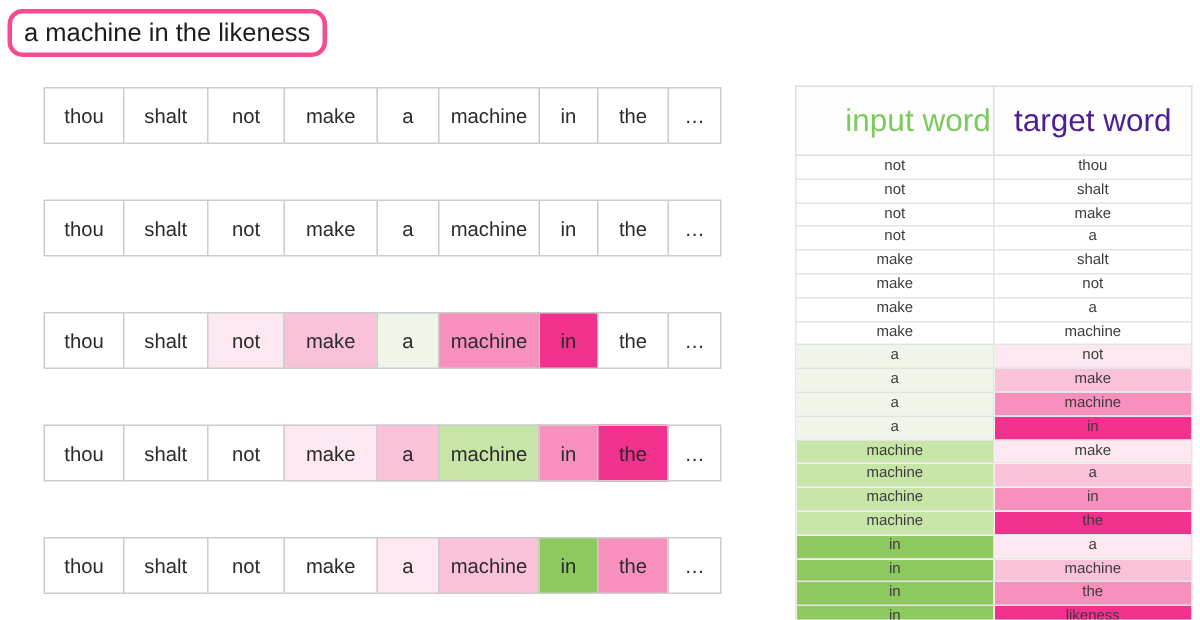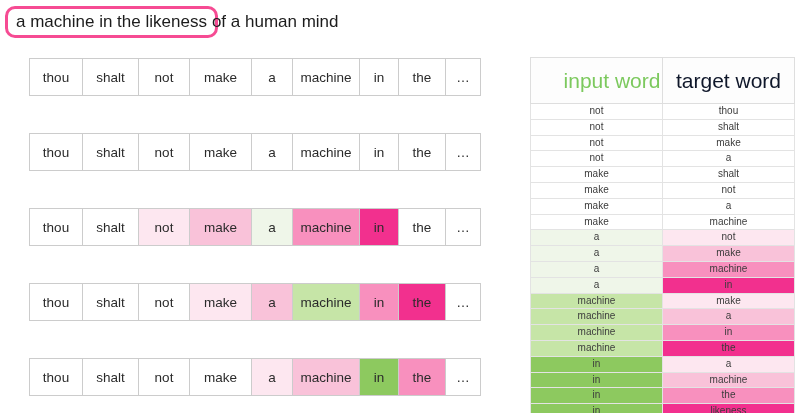--- a/index.html
+++ b/index.html
@@ -55,21 +55,20 @@
     overflow: hidden; white-space: nowrap;
   }
 </style>
 </head>
 <body>
 
 <div class="title">
   <span class="window-box" style="border-color: rgb(246, 75, 147);">
     <span>a machine in the likeness</span>
   </span>
-  <span>of a human mind</span>
 </div>
 
 <div class="strips" id="strips">
     <div class="strip">
       <div class="strip-cell" style="width: 54px; background: rgb(255, 255, 255);">thou</div>
       <div class="strip-cell" style="width: 57px; background: rgb(255, 255, 255);">shalt</div>
       <div class="strip-cell" style="width: 52px; background: rgb(255, 255, 255);">not</div>
       <div class="strip-cell" style="width: 63px; background: rgb(255, 255, 255);">make</div>
       <div class="strip-cell" style="width: 42px; background: rgb(255, 255, 255);">a</div>
       <div class="strip-cell" style="width: 68px; background: rgb(255, 255, 255);">machine</div>
@@ -120,21 +119,21 @@
       <div class="strip-cell" style="width: 40px; background: rgb(141, 201, 95);">in</div>
       <div class="strip-cell" style="width: 48px; background: rgb(248, 144, 190);">the</div>
       <div class="strip-cell" style="width: 36px; background: rgb(255, 255, 255);">…</div>
     </div>
   </div>
 
 <table class="pairs">
   <thead>
     <tr>
       <th style="color: rgb(124, 201, 94); padding-left: 32px;">input word</th>
-      <th style="color: #0f172a;">target word</th>
+      <th style="color: #4c1d95;">target word</th>
     </tr>
   </thead>
   <tbody id="pairs-body">
       <tr>
         <td style="background: rgb(255, 255, 255);">not</td>
         <td style="background: rgb(255, 255, 255);">thou</td>
       </tr>
       <tr>
         <td style="background: rgb(255, 255, 255);">not</td>
         <td style="background: rgb(255, 255, 255);">shalt</td>

